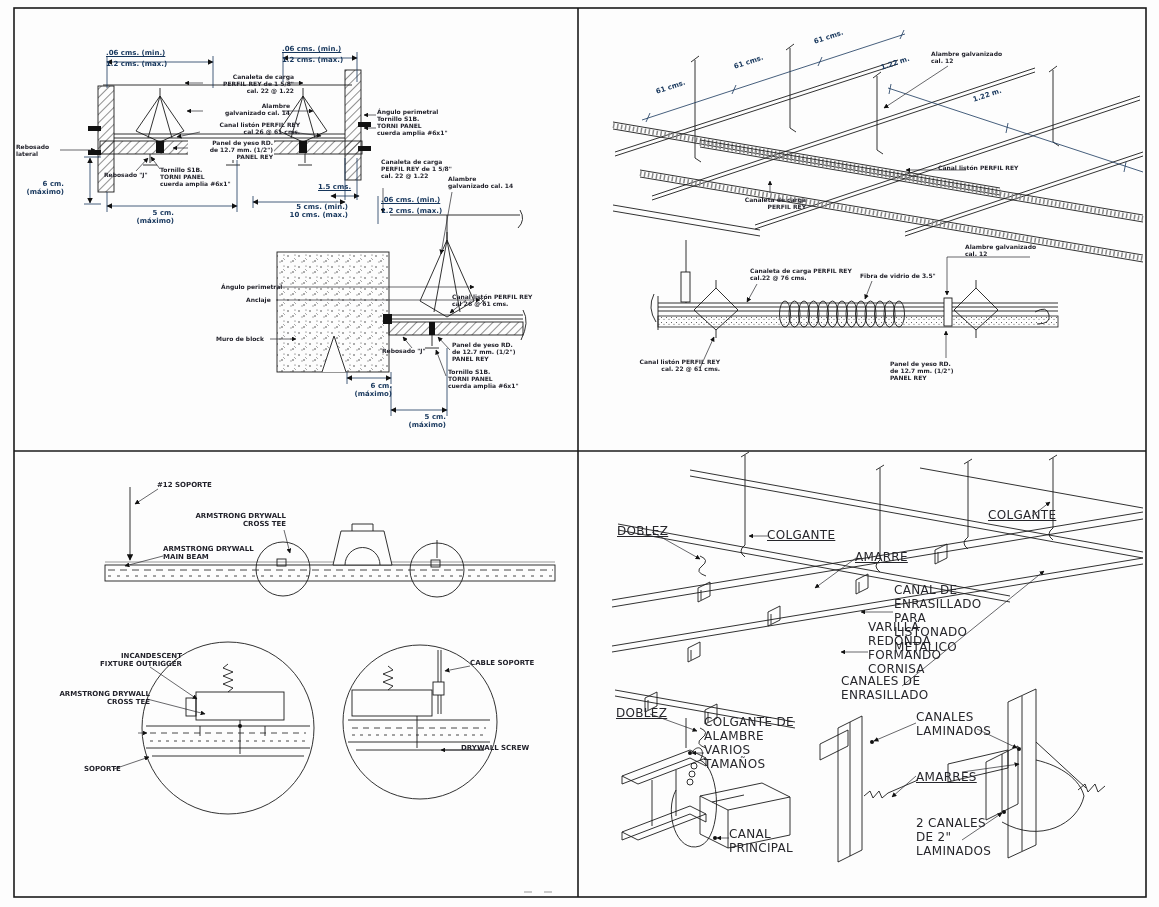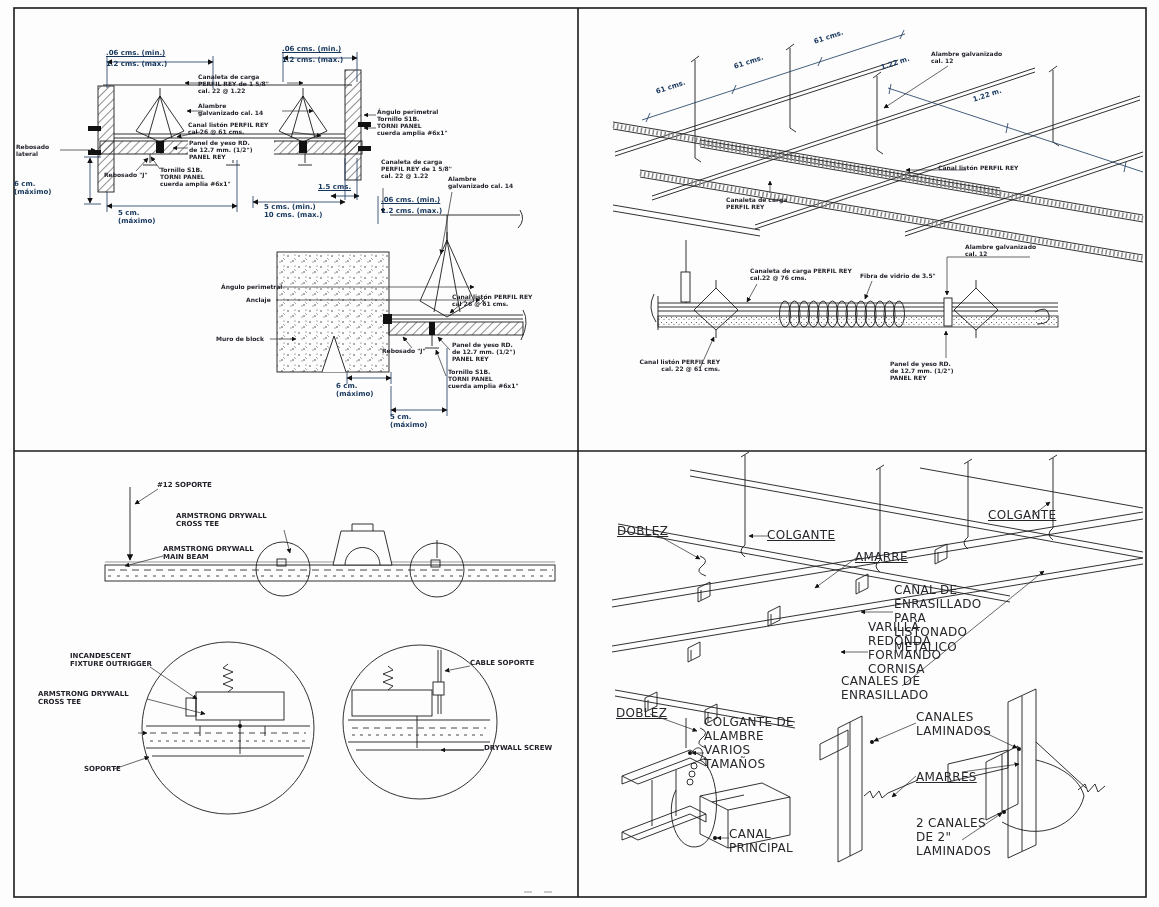--- a/index.html
+++ b/index.html
@@ -14,21 +14,21 @@
   svg .dsh{stroke:#1b1b1b;stroke-width:.8;fill:none}
   svg .blk{fill:#111;stroke:none}
   svg .hat{fill:url(#hatch);stroke:#1b1b1b;stroke-width:.9}
   svg .sti{fill:url(#stip);stroke:#1b1b1b;stroke-width:.9}
   svg .fin{fill:url(#fine);stroke:#1b1b1b;stroke-width:.8}
   .lbl{position:absolute;color:#1f1f28;white-space:pre-line;line-height:1.18;}
   .s6{font-size:6px}
   .s7{font-size:7px}
   .s8{font-size:12px;letter-spacing:.3px;color:#26262b}
   .b{font-weight:bold}
-  .c{text-align:left}
+  .c{text-align:right}
   .r{text-align:right}
   .u{text-decoration:underline}
   .dimt{color:#16365c;font-weight:bold;font-size:7px}
   .wbg{background:#fdfdfd;padding:0 1px}
   .rot{transform:rotate(-18deg);transform-origin:left top}
 </style>
 </head>
 <body>
 
 <div id="page">
@@ -383,21 +383,21 @@
 CROSS TEE</div>
 <div class="lbl s7 b" style="left:163px;top:545px;width:110px">ARMSTRONG DRYWALL
 MAIN BEAM</div>
 <div class="lbl s7 b c" style="left:70px;top:652px;width:112px">INCANDESCENT
 FIXTURE OUTRIGGER</div>
 <div class="lbl s7 b c" style="left:38px;top:690px;width:112px">ARMSTRONG DRYWALL
 CROSS TEE</div>
 <div class="lbl s7 b c" style="left:32px;top:724px;width:108px"></div>
 <div class="lbl s7 b" style="left:84px;top:765px">SOPORTE</div>
 <div class="lbl s7 b" style="left:470px;top:659px">CABLE SOPORTE</div>
-<div class="lbl s7 b" style="left:484px;top:744px">DRYWALL SCREW</div>
+<div class="lbl s7 b" style="left:461px;top:744px">DRYWALL SCREW</div>
 
 <div class="lbl s8 u" style="left:617px;top:524px">DOBLEZ</div>
 <div class="lbl s8 u" style="left:767px;top:528px">COLGANTE</div>
 <div class="lbl s8 u" style="left:855px;top:550px">AMARRE</div>
 <div class="lbl s8 u" style="left:988px;top:508px">COLGANTE</div>
 <div class="lbl s8" style="left:894px;top:583px;width:92px">CANAL DE
 ENRASILLADO
 PARA LISTONADO
 METALICO</div>
 <div class="lbl s8" style="left:868px;top:620px;width:110px">VARILLA REDONDA

